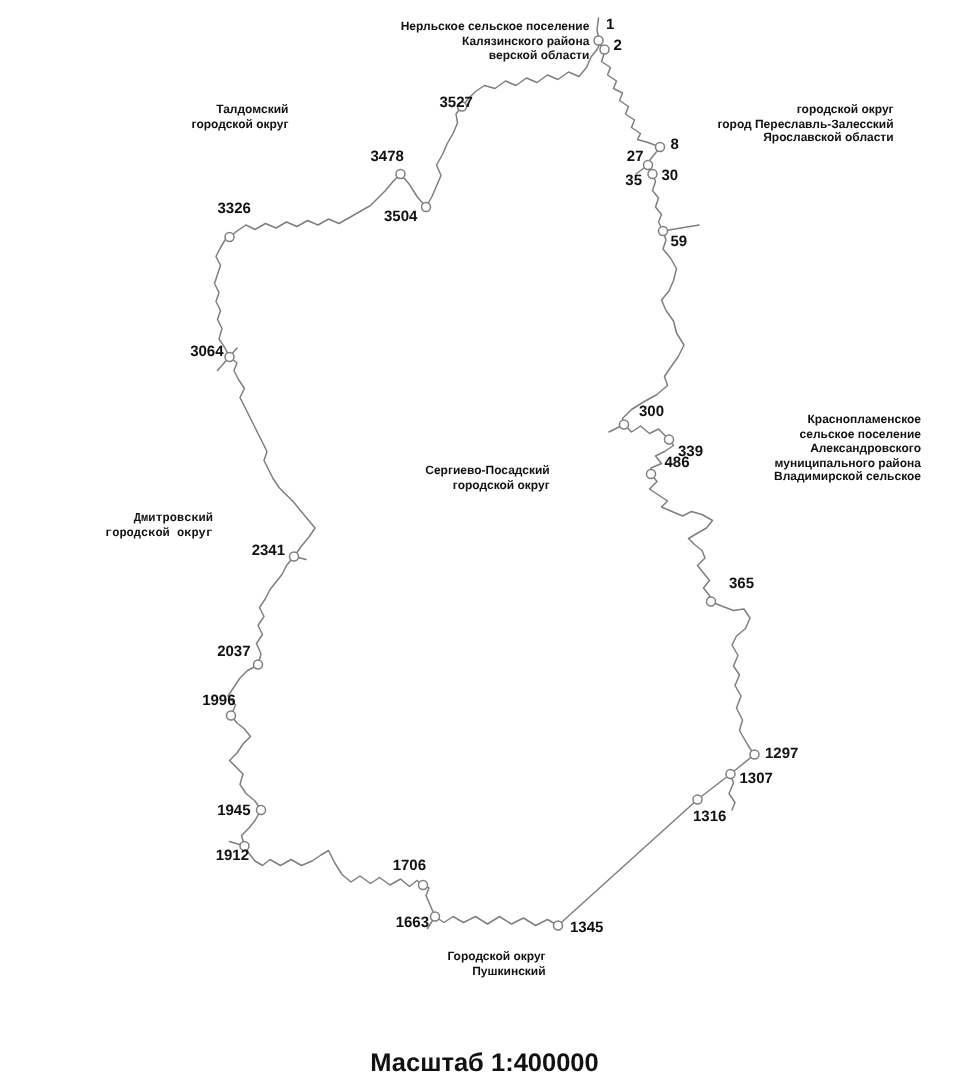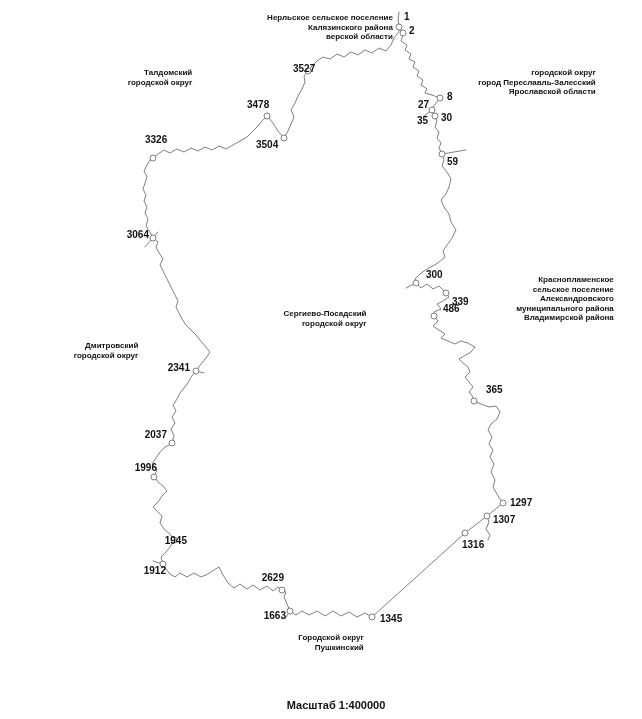--- a/index.html
+++ b/index.html
@@ -16,22 +16,22 @@
   .region-label{
     position:absolute;transform:translateX(-50%);
     text-align:right;font-size:8px;font-weight:bold;line-height:9.5px;
     color:var(--text-color,#111111);white-space:nowrap;
   }
   .marker-label{
     position:absolute;font-size:10px;font-weight:bold;
     color:var(--text-color,#111111);white-space:nowrap;
   }
   .scale-label{
-    position:absolute;left:336px;top:699px;transform:translateX(-50%);
-    font-size:11px;font-weight:bold;color:var(--text-color,#111111);white-space:nowrap;
+    position:absolute;left:323px;top:699px;transform:translateX(-50%);
+    font-size:17px;font-weight:bold;color:var(--text-color,#111111);white-space:nowrap;
   }
 </style>
 </head>
 <body>
 
 <div id="map-root" style="--line-color: #7f7f7f; --text-color: #111111;">
 
   <svg id="boundary-svg" width="642" height="719" viewBox="0 0 642 719">
 
     <path d="M400,29 L403,35 401,41 407,45 405,50 411,54 409,59 415,62 413,67 419,71 417,76 423,80 421,85 427,89 425,93 432,95 440,98 437,102 433,107 432,111 435,116 437,121 435,127 439,132 437,138 441,143 439,148 442,154 444,160 442,166 447,172 451,179 449,187 446,194 441,200 444,207 449,214 451,222 456,230 452,238 447,245 443,251 445,257 438,263 429,268 421,273 415,279 416,283 421,288 427,284 433,289 439,286 444,291 446,293 449,297 443,301 437,304 441,309 434,312 434,316 438,321 433,326 439,330 445,334 441,338 448,341 455,344 461,341 468,343 475,347 471,352 464,356 459,359 463,363 468,367 470,372 465,377 469,382 473,387 469,392 473,397 474,401 481,404 489,407 496,406 500,412 497,419 491,424 488,430 492,437 489,444 493,450 490,457 494,464 491,472 495,480 493,487 497,494 500,499 503,503 487,516 465,533 372,617 365,613 357,617 349,612 341,616 333,611 325,616 317,611 309,615 302,611 296,615 290,611 287,604 284,597 286,592 282,590 278,587 273,591 267,586 260,590 253,585 247,589 240,584 234,588 228,583 223,575 219,567 214,570 208,574 201,577 194,573 187,577 180,573 175,577 170,574 166,569 163,564 161,557 166,552 170,547 174,540 170,534 164,529 160,523 162,516 157,511 153,507 158,502 162,496 167,491 163,486 158,482 154,477 157,470 152,464 156,458 160,452 165,447 169,445 172,443 174,436 171,429 175,423 172,417 176,411 173,405 177,399 180,393 184,388 188,383 191,377 196,371 201,364 206,358 210,352 205,346 200,340 196,335 191,330 186,325 182,319 179,313 176,307 178,301 175,295 172,289 169,283 166,277 163,271 160,265 163,259 159,253 156,247 158,242 153,238 150,232 146,226 148,219 145,213 147,207 144,201 146,195 143,189 145,183 147,177 144,171 147,165 150,160 153,158 158,154 164,150 170,153 177,149 184,152 191,148 198,151 205,147 212,150 219,146 226,149 233,145 240,141 247,137 252,132 257,127 262,121 267,116 273,123 278,131 284,138 288,131 291,124 294,117 291,110 295,103 298,96 302,89 305,82 304,76 308,71 312,66 317,61 323,57 330,59 337,54 344,57 351,52 358,55 365,50 372,53 379,48 386,51 391,45 394,38 398,33 Z"></path>
@@ -80,27 +80,27 @@
       <div class="region-label" style="left: 537px; top: 68px;">
         <div>городской округ</div>
         <div>город Переславль-Залесский</div>
         <div>Ярославской области</div>
       </div>
       <div class="region-label" style="left: 565px; top: 275px;">
         <div>Краснопламенское</div>
         <div>сельское поселение</div>
         <div>Александровского</div>
         <div>муниципального района</div>
-        <div>Владимирской района</div>
+        <div>Владимирской сельское</div>
       </div>
       <div class="region-label" style="left: 325px; top: 309px;">
         <div>Сергиево-Посадский</div>
         <div>городской округ</div>
       </div>
-      <div class="region-label" style="left: 106px; top: 341px;">
+      <div class="region-label" style="left: 106px; top: 341px; font-family: Liberation Mono, monospace;">
         <div>Дмитровский</div>
         <div>городской округ</div>
       </div>
       <div class="region-label" style="left: 331px; top: 633px;">
         <div>Городской округ</div>
         <div>Пушкинский</div>
       </div>
       <div class="marker-label" style="left: 404px; top: 11px;">1</div>
       <div class="marker-label" style="left: 409px; top: 25px;">2</div>
       <div class="marker-label" style="left: 447px; top: 91px;">8</div>
@@ -110,23 +110,23 @@
       <div class="marker-label" style="left: 447px; top: 156px;">59</div>
       <div class="marker-label" style="left: 426px; top: 269px;">300</div>
       <div class="marker-label" style="left: 452px; top: 296px;">339</div>
       <div class="marker-label" style="left: 443px; top: 303px;">486</div>
       <div class="marker-label" style="left: 486px; top: 384px;">365</div>
       <div class="marker-label" style="left: 510px; top: 497px;">1297</div>
       <div class="marker-label" style="left: 493px; top: 514px;">1307</div>
       <div class="marker-label" style="left: 462px; top: 539px;">1316</div>
       <div class="marker-label" style="left: 380px; top: 613px;">1345</div>
       <div class="marker-label" style="left: 286px; top: 610px; transform: translateX(-100%);">1663</div>
-      <div class="marker-label" style="left: 284px; top: 572px; transform: translateX(-100%);">2629</div>
+      <div class="marker-label" style="left: 284px; top: 572px; transform: translateX(-100%);">1706</div>
       <div class="marker-label" style="left: 166px; top: 565px; transform: translateX(-100%);">1912</div>
-      <div class="marker-label" style="left: 167px; top: 535px; transform: translateX(-100%); margin-left: 20px;">1945</div>
+      <div class="marker-label" style="left: 167px; top: 535px; transform: translateX(-100%);">1945</div>
       <div class="marker-label" style="left: 157px; top: 462px; transform: translateX(-100%);">1996</div>
       <div class="marker-label" style="left: 167px; top: 429px; transform: translateX(-100%);">2037</div>
       <div class="marker-label" style="left: 190px; top: 362px; transform: translateX(-100%);">2341</div>
       <div class="marker-label" style="left: 149px; top: 229px; transform: translateX(-100%);">3064</div>
       <div class="marker-label" style="left: 145px; top: 134px; text-align: right;">3326</div>
       <div class="marker-label" style="left: 247px; top: 99px; text-align: right;">3478</div>
       <div class="marker-label" style="left: 256px; top: 139px;">3504</div>
       <div class="marker-label" style="left: 264px; top: 63px; margin-left: 29px;">3527</div>
     </div>
 

